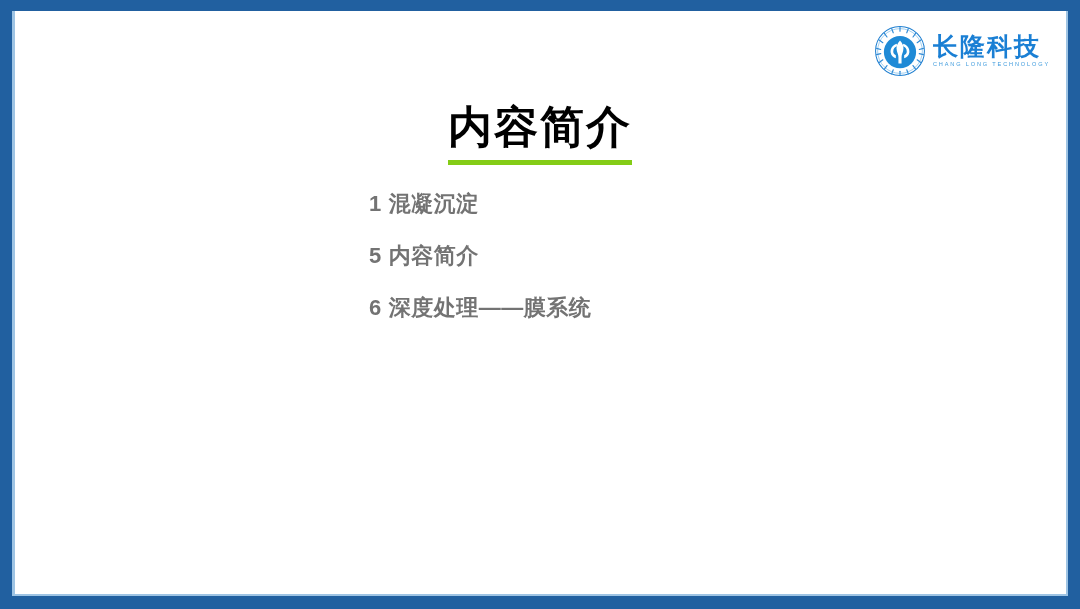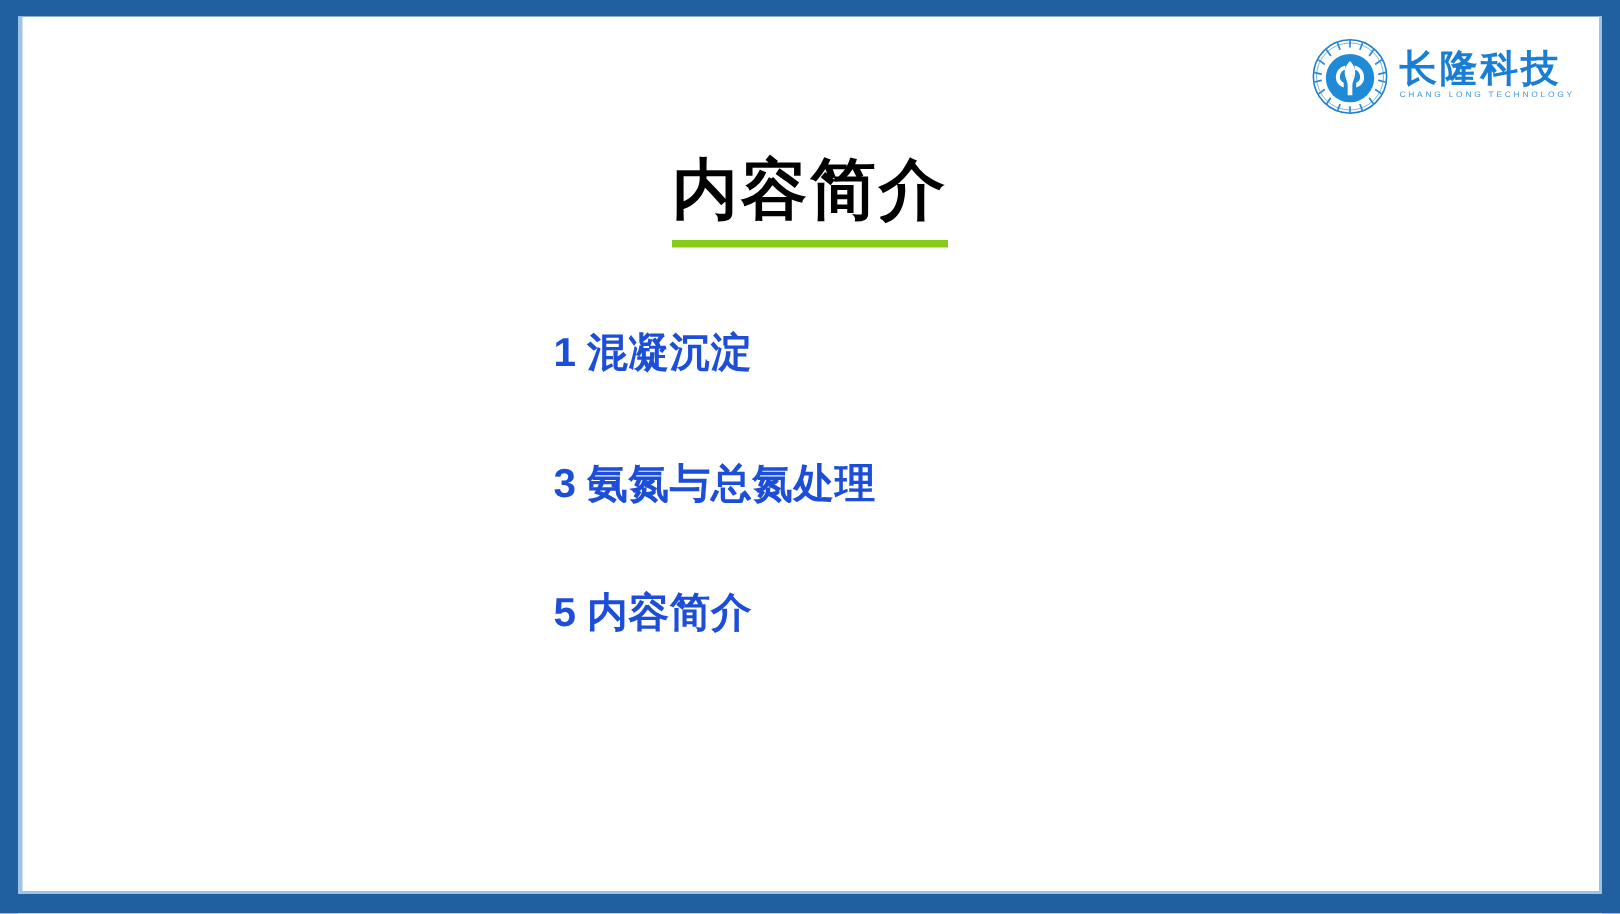--- a/index.html
+++ b/index.html
@@ -134,28 +134,27 @@
 
   
   #content-list {
     position: absolute;
     top: 192px;
     left: 369px;
     display: flex;
     flex-direction: column;
   }
   .list-item {
-    font-size: 27px;
+    font-size: 22px;
     font-weight: bold;
-    color: #1d4ed8;
+    color: #737373;
     line-height: 1.1;
     margin-bottom: 28px;
     white-space: nowrap;
     letter-spacing: 0.5px;
-    margin-top: 29px;
   }
   .list-item:last-child { margin-bottom: 0; }
   .item-num {
     display: inline;
   }
   .item-label {
     display: inline;
     margin-left: 7px;
   }
 </style>
@@ -211,25 +210,25 @@
     <span id="title">内容简介</span>
   </div>
 
   <div id="content-list">
 
     <div class="list-item">
       <span class="item-num">1</span><span class="item-label">混凝沉淀</span>
     </div>
 
 
-    <div class="list-item">
-      <span class="item-num">3</span><span class="item-label">氨氮与总氮处理</span>
-    </div>
 
 
     <div class="list-item">
       <span class="item-num">5</span><span class="item-label">内容简介</span>
     </div>
 
+    <div class="list-item">
+      <span class="item-num">6</span><span class="item-label">深度处理——膜系统</span>
+    </div>
 
   </div>
 
 </div>
 
 </body></html>

